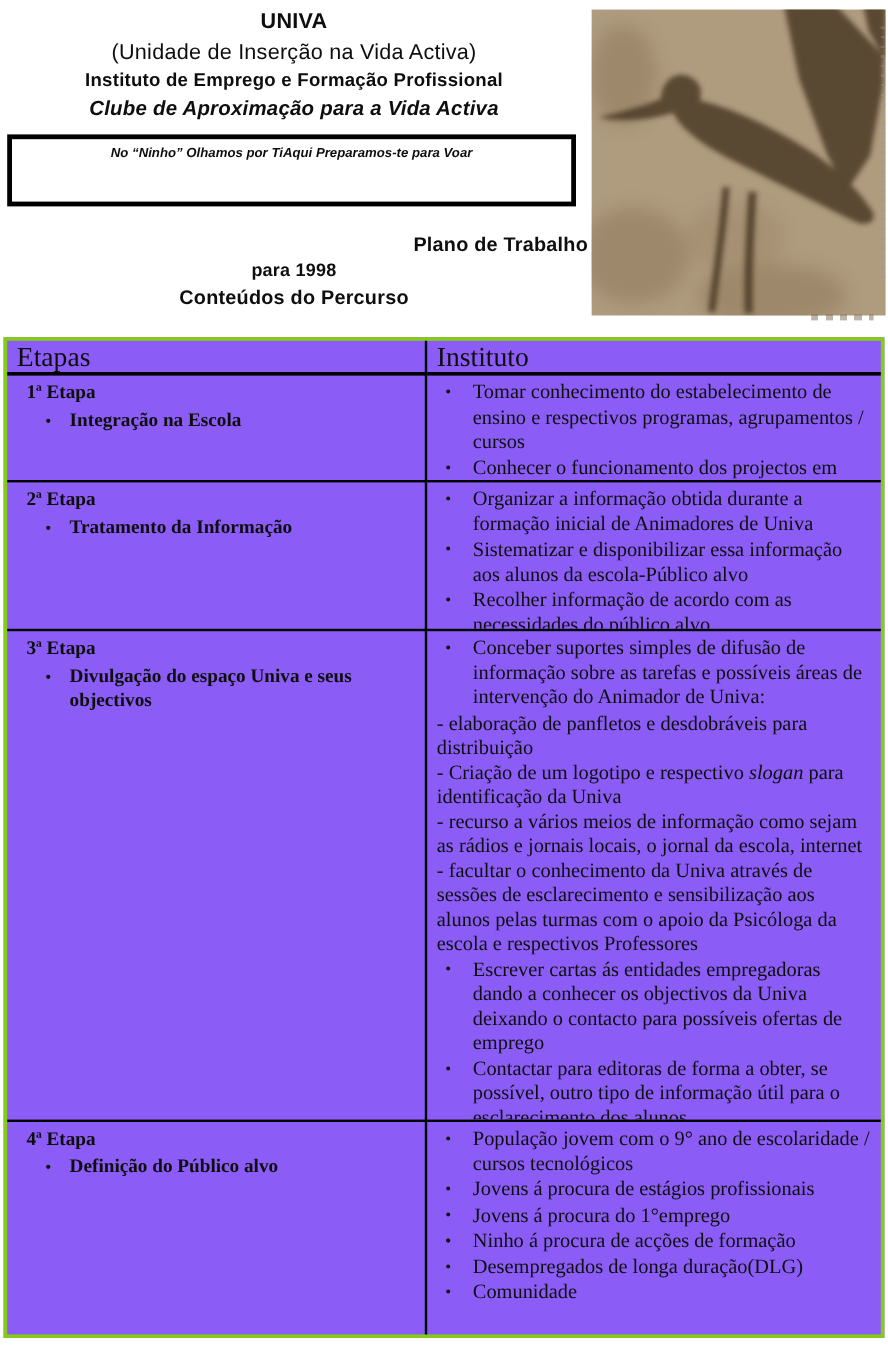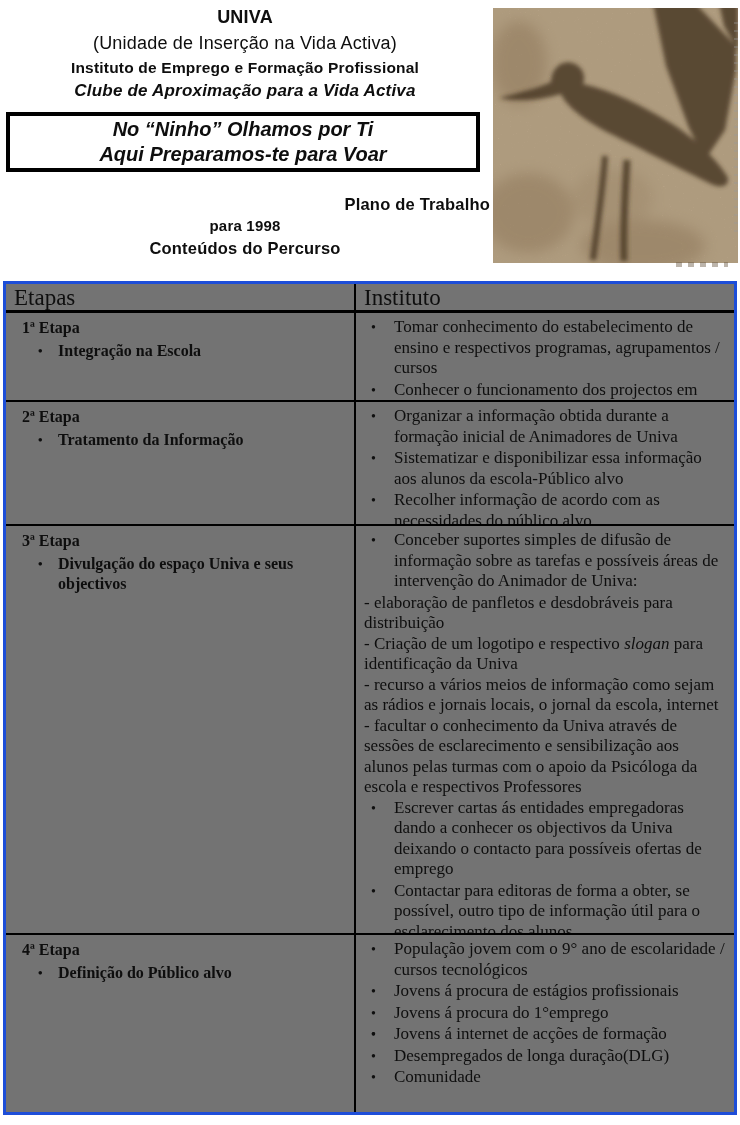--- a/index.html
+++ b/index.html
@@ -18,24 +18,24 @@
     letter-spacing:.2px;white-space:nowrap;
   }
   #org      {top:7px;  font-size:18px;font-weight:bold;}
   #org-sub  {top:33px; font-size:18px;}
   #institute{top:59px; font-size:15.5px;font-weight:bold;}
   #club     {top:81px; font-size:17px;font-weight:bold;font-style:italic;}
 
   .slogan-box{
     position:absolute;left:6px;top:112px;width:466px;height:52px;
     border:4px solid #000;
-    display:flex;flex-direction:column;justify-content:center;
+    display:flex;flex-direction:row;justify-content:center;
     text-align:center;
     font-family:"Liberation Sans", sans-serif;
-    font-weight:bold;font-style:italic;font-size:20px;line-height:25px;
+    font-weight:bold;font-style:italic;font-size:11px;line-height:25px;
   }
   #plan1{top:195px;font-size:16.5px;font-weight:bold;text-align:right;}
   #plan2{top:217px;font-size:15px;font-weight:bold;}
   #plan3{top:239px;font-size:16.5px;font-weight:bold;}
 
   
   #bird-photo{position:absolute;left:493px;top:8px;width:245px;height:255px;}
 
   .edge-noise{
     position:absolute;left:734px;top:22px;width:4px;height:215px;
@@ -44,25 +44,25 @@
   }
   .specks{
     position:absolute;left:676px;top:262px;width:52px;height:5px;
     background:repeating-linear-gradient(90deg,#6b5a45 0 6px,transparent 6px 12px);
     opacity:.45;
   }
 
   
   #table-grid{
     position:absolute;left:3px;top:281px;width:728px;height:828px;
-    border:3px solid #1d4ed8;
+    border:3px solid #84cc16;
     display:grid;
     grid-template-columns:350px 1fr;
     grid-template-rows:29px 89px 124px 409px 1fr;
-    background:#737373;
+    background:#8b5cf6;
   }
   .cell{border-right:2px solid #000;border-bottom:2px solid #000;overflow:hidden;}
   .cell:nth-child(2n){border-right:none;}
   .cell:nth-last-child(-n+2){border-bottom:none;}
 
   .th{
     font-size:23px;line-height:27px;padding-left:8px;
     border-bottom:3px solid #000;
   }
 
@@ -162,17 +162,17 @@
     </div>
     <div class="cell stage-cell">
       <div class="stage-title">4ª Etapa</div>
       <div class="stage-item"><span class="b-marker">•</span><span>Definição do Público alvo</span></div>
     </div>
     <div class="cell obj-cell">
       <div class="obj-bullet"><span class="b-marker">•</span><span>População jovem com o 9° ano de escolaridade / cursos tecnológicos</span></div>
       <div class="obj-bullet"><span class="b-marker">•</span><span>Jovens á procura de estágios profissionais</span></div>
       <div class="obj-bullet"><span class="b-marker">•</span><span>Jovens á procura do 1°emprego</span></div>
       <div class="obj-bullet"><span class="b-marker">•</span></div>
-      <div class="obj-bullet"><span class="b-marker">•</span><span>Jovens á internet de acções de formação</span></div>
+      <div class="obj-bullet"><span class="b-marker">•</span><span>Ninho á procura de acções de formação</span></div>
       <div class="obj-bullet"><span class="b-marker">•</span><span>Desempregados de longa duração(DLG)</span></div>
       <div class="obj-bullet"><span class="b-marker">•</span><span>Comunidade</span></div>
     </div>
   </div>
 
 </body></html>

